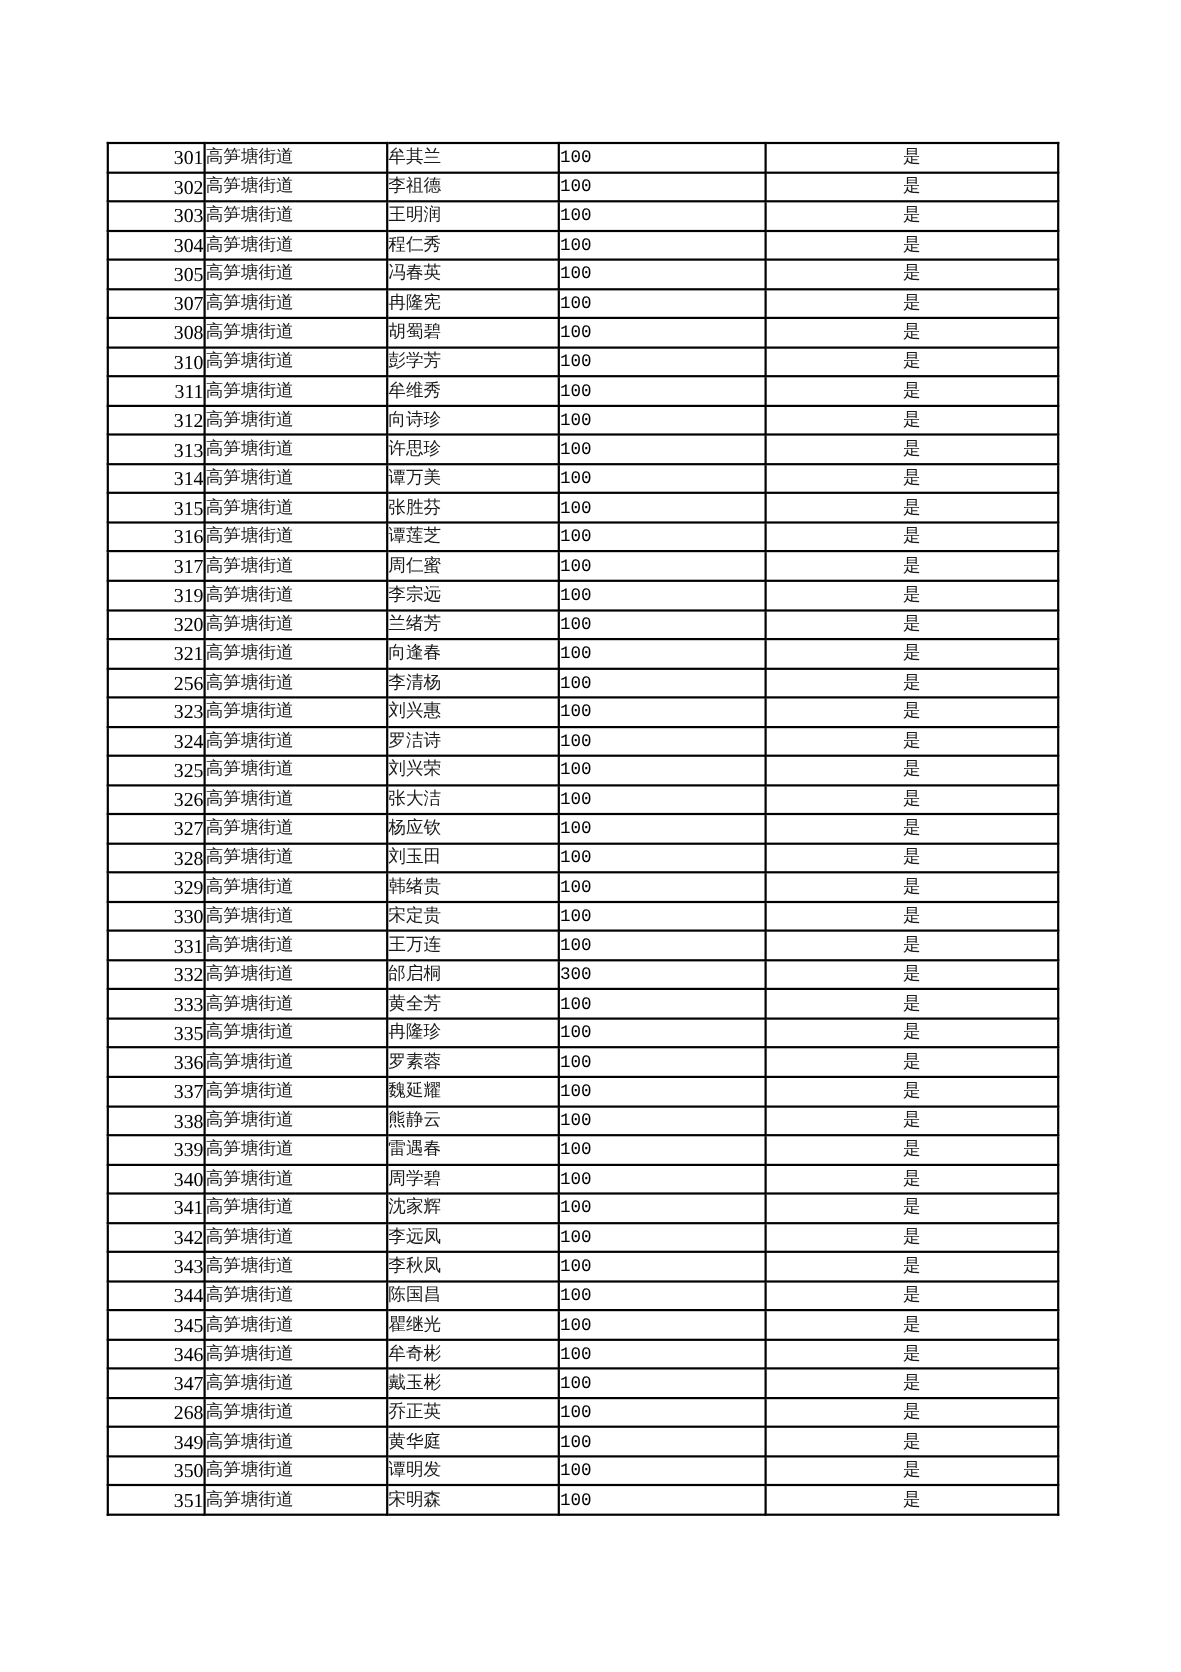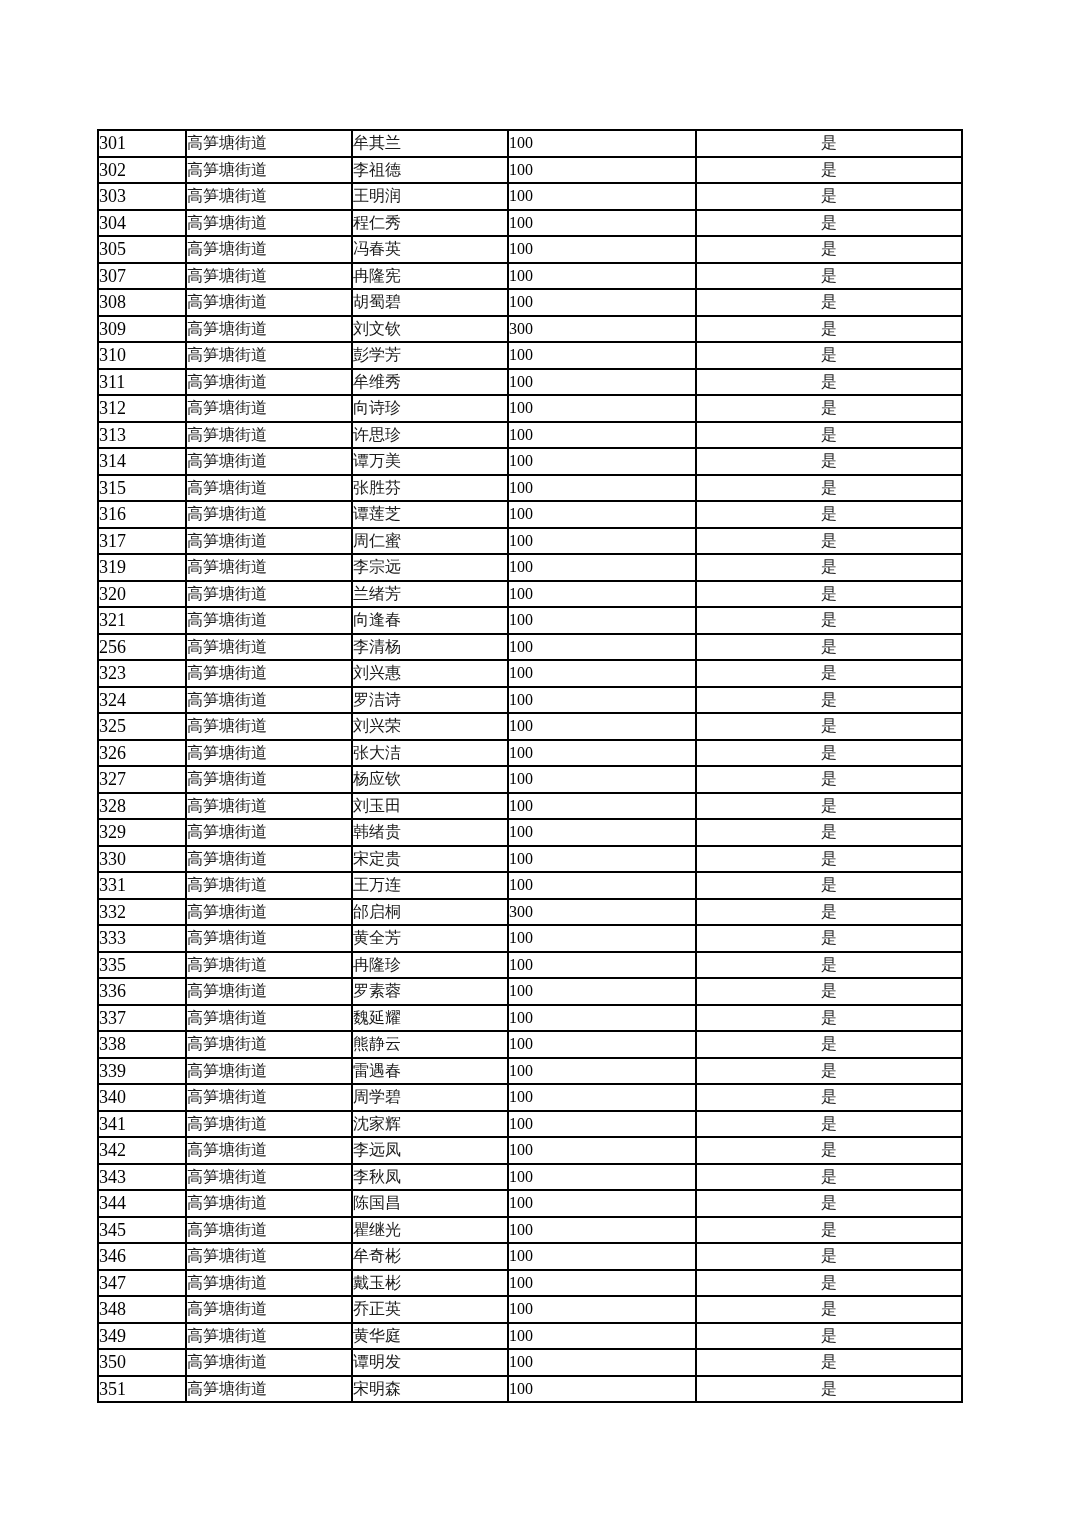--- a/index.html
+++ b/index.html
@@ -26,36 +26,36 @@
   table.roster td {
     border: 2px solid #000000;
     padding: 0;
     height: 24.5px;
     overflow: hidden;
     white-space: nowrap;
     vertical-align: middle;
     line-height: 1;
   }
   td.col-no {
-    text-align: left;
+    text-align: right;
     font-family: "Liberation Serif", "DejaVu Serif", serif;
     font-size: 18px;
     color: #000000;
   }
   td.col-street, td.col-name {
     text-align: left;
     padding-left: 5px;
     font-family: "Liberation Serif", "DejaVu Serif", serif;
     font-size: 16px;
     color: #1a1a1a;
   }
   td.col-amount {
     text-align: left;
     padding-left: 2px;
-    font-family: Liberation Serif, serif;
+    font-family: Liberation Mono, monospace;
     font-size: 16px;
     color: #000000;
     margin-left: 32px;
   }
   td.col-confirm {
     text-align: center;
     font-family: "Liberation Serif", "DejaVu Serif", serif;
     font-size: 16px;
     color: #1a1a1a;
   }
@@ -116,27 +116,20 @@
           <td class="col-confirm">是</td>
         </tr>
         <tr>
           <td class="col-no">308</td>
           <td class="col-street">高笋塘街道</td>
           <td class="col-name">胡蜀碧</td>
           <td class="col-amount">100</td>
           <td class="col-confirm">是</td>
         </tr>
         <tr>
-          <td class="col-no">309</td>
-          <td class="col-street">高笋塘街道</td>
-          <td class="col-name">刘文钦</td>
-          <td class="col-amount">300</td>
-          <td class="col-confirm">是</td>
-        </tr>
-        <tr>
           <td class="col-no">310</td>
           <td class="col-street">高笋塘街道</td>
           <td class="col-name">彭学芳</td>
           <td class="col-amount">100</td>
           <td class="col-confirm">是</td>
         </tr>
         <tr>
           <td class="col-no">311</td>
           <td class="col-street">高笋塘街道</td>
           <td class="col-name">牟维秀</td>
@@ -375,21 +368,21 @@
           <td class="col-confirm">是</td>
         </tr>
         <tr>
           <td class="col-no">347</td>
           <td class="col-street">高笋塘街道</td>
           <td class="col-name">戴玉彬</td>
           <td class="col-amount">100</td>
           <td class="col-confirm">是</td>
         </tr>
         <tr>
-          <td class="col-no">348</td>
+          <td class="col-no">268</td>
           <td class="col-street">高笋塘街道</td>
           <td class="col-name">乔正英</td>
           <td class="col-amount">100</td>
           <td class="col-confirm">是</td>
         </tr>
         <tr>
           <td class="col-no">349</td>
           <td class="col-street">高笋塘街道</td>
           <td class="col-name">黄华庭</td>
           <td class="col-amount">100</td>

